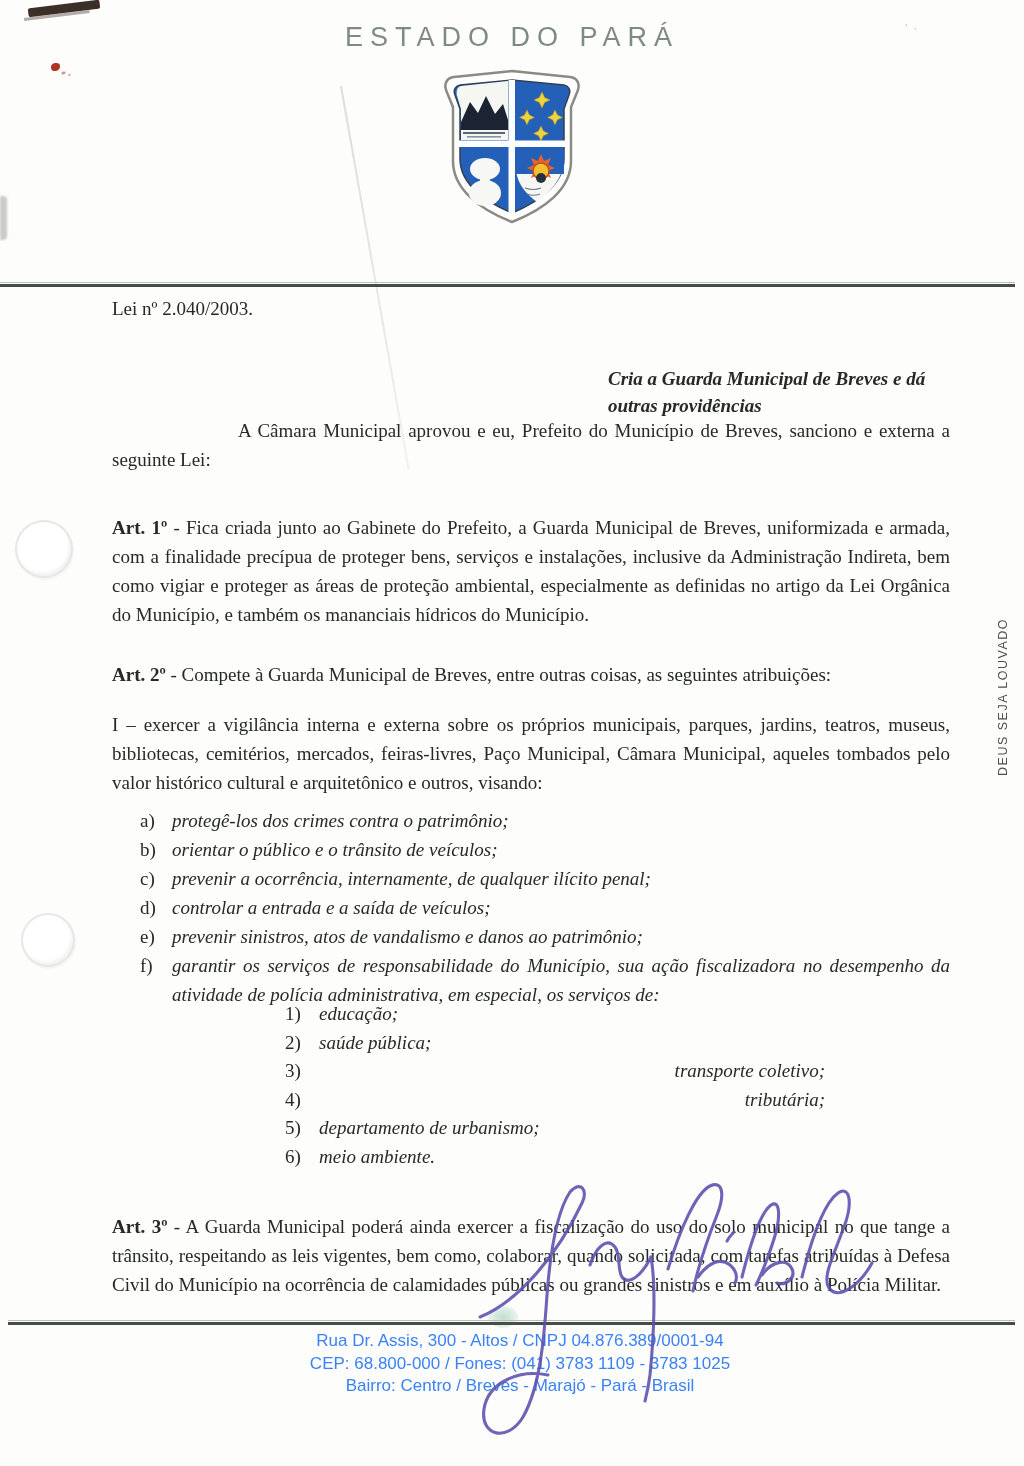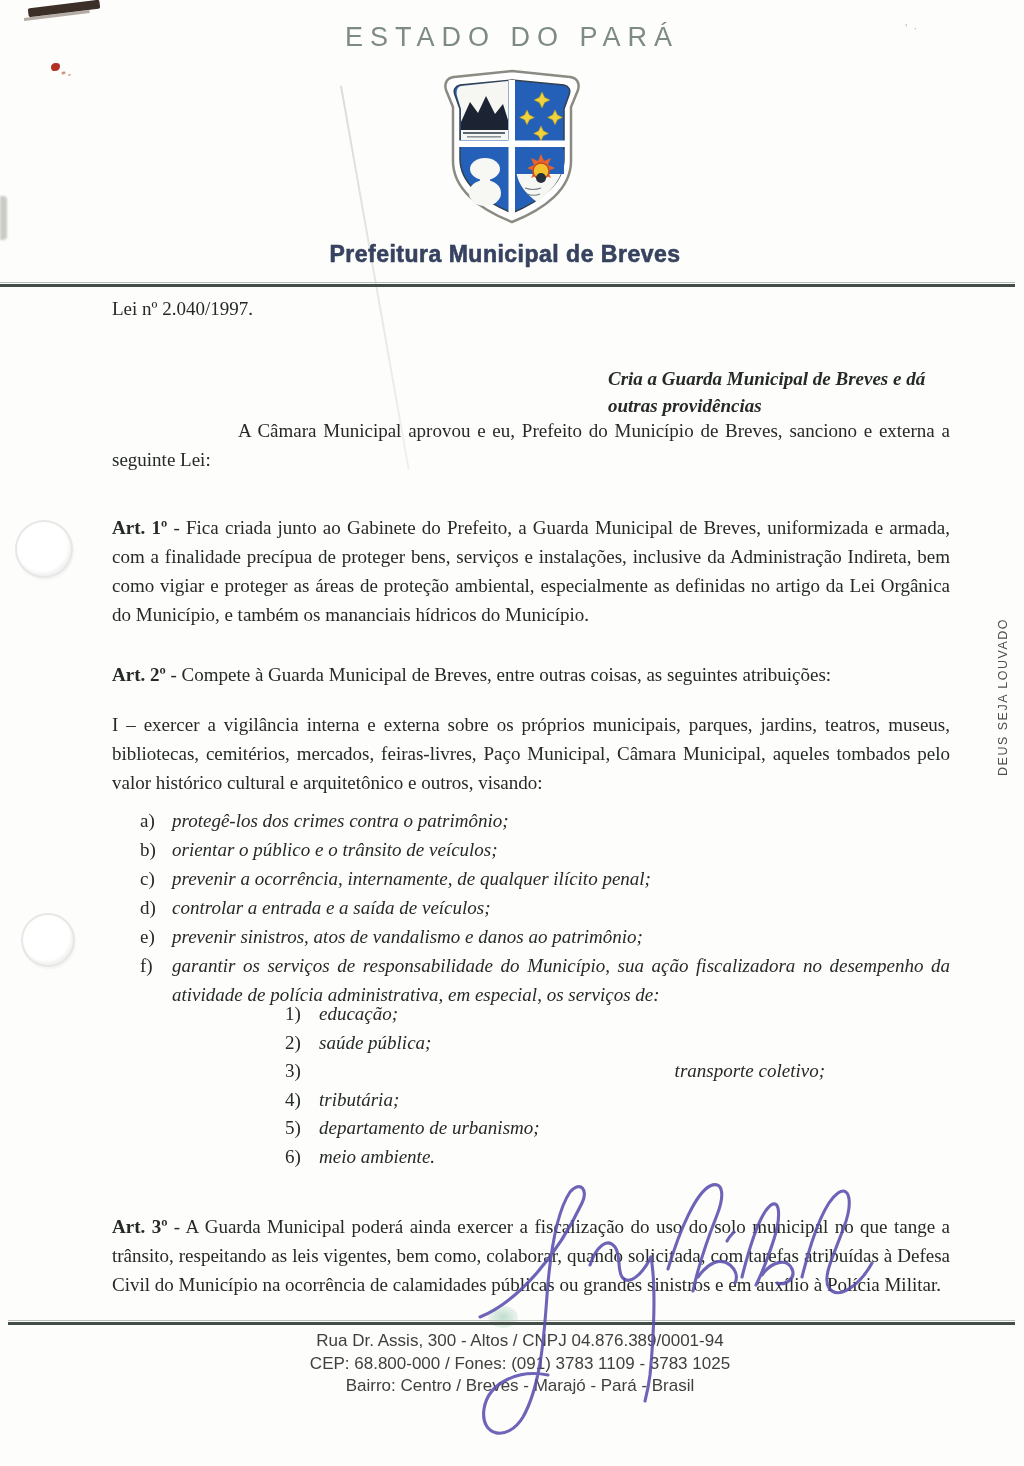--- a/index.html
+++ b/index.html
@@ -63,21 +63,21 @@
   .li-row .mk{flex:none;width:32px;padding-left:28px;box-sizing:content-box;}
   .num-list .li-row .mk{width:34px;padding-left:0;}
   .li-row .tx{flex:1;text-align:justify;font-style:italic;}
   .art3{top:1173px;margin-top:39px;}
   
   .footer{
     position:absolute;top:1330px;left:60px;width:920px;
     text-align:center;
     font-family:"Liberation Sans", sans-serif;
     font-size:17px;line-height:22.5px;
-    color:#404040;
+    color:#3b82f6;
   }
   
   .margin-note{
     position:absolute;top:697px;left:1003px;
     transform:translate(-50%,-50%) rotate(-90deg);
     white-space:nowrap;
     font-family:"Liberation Sans", sans-serif;
     font-size:12.5px;letter-spacing:1.5px;color:#4c4f4a;
   }
   
@@ -162,27 +162,26 @@
       </g>
       <circle cx="104" cy="105" r="8" fill="#f4c12e" stroke="#c44a1e" stroke-width="1.5"></circle>
       <circle cx="104" cy="112" r="5" fill="#24303e"></circle>
     </g>
     <path d="M88,122 q8,3 16,0 M90,128 q7,2.5 13,0" stroke="#707a84" stroke-width="1.2" fill="none"></path>
 
     <rect x="71.5" y="14" width="6.5" height="136" fill="#ffffff"></rect>
     <rect x="20" y="74.5" width="110" height="6.5" fill="#ffffff"></rect>
   </svg>
 
-  <div class="muni-title">Prefeitura Municipal de Breves</div>
 
   <div class="rule top"></div>
 
   <div class="content">
 
-    <div class="abs law-number">Lei nº 2.040/1997.</div>
+    <div class="abs law-number">Lei nº 2.040/2003.</div>
 
     <div class="abs epigraph">Cria a Guarda Municipal de Breves e dá outras providências</div>
 
     <div class="abs preamble">A Câmara Municipal aprovou e eu, Prefeito do Município de Breves, sanciono e externa a seguinte Lei:</div>
 
     <div class="abs article art1">
       <b>Art. 1º</b><span> - Fica criada junto ao Gabinete do Prefeito, a Guarda Municipal de Breves, uniformizada e armada, com a finalidade precípua de proteger bens, serviços e instalações, inclusive da Administração Indireta, bem como vigiar e proteger as áreas de proteção ambiental, especialmente as definidas no artigo da Lei Orgânica do Município, e também os mananciais hídricos do Município.</span>
     </div>
 
     <div class="abs article art2">
@@ -226,21 +225,21 @@
       <div class="li-row">
         <span class="mk">2)</span>
         <span class="tx" style="text-align:left">saúde pública;</span>
       </div>
       <div class="li-row">
         <span class="mk">3)</span>
         <span class="tx" style="text-align:right">transporte coletivo;</span>
       </div>
       <div class="li-row">
         <span class="mk">4)</span>
-        <span class="tx" style="text-align:left">tributária;</span>
+        <span class="tx" style="text-align:right">tributária;</span>
       </div>
       <div class="li-row">
         <span class="mk">5)</span>
         <span class="tx" style="text-align:left">departamento de urbanismo;</span>
       </div>
       <div class="li-row">
         <span class="mk">6)</span>
         <span class="tx" style="text-align:left">meio ambiente.</span>
       </div>
     </div>
@@ -248,21 +247,21 @@
     <div class="abs article art3">
       <b>Art. 3º</b><span> - A Guarda Municipal poderá ainda exercer a fiscalização do uso do solo municipal no que tange a trânsito, respeitando as leis vigentes, bem como, colaborar, quando solicitada, com tarefas atribuídas à Defesa Civil do Município na ocorrência de calamidades públicas ou grandes sinistros e em auxílio à Polícia Militar.</span>
     </div>
 
   </div>
 
   <div class="green-smudge"></div>
   <div class="rule bottom"></div>
   <div class="footer">
     <div>Rua Dr. Assis, 300 - Altos / CNPJ 04.876.389/0001-94</div>
-    <div>CEP: 68.800-000 / Fones: (091) 3783 1109 - 3783 1025</div>
+    <div>CEP: 68.800-000 / Fones: (041) 3783 1109 - 3783 1025</div>
     <div>Bairro: Centro / Breves - Marajó - Pará - Brasil</div>
   </div>
 
   <svg class="signature" viewBox="0 0 440 300">
     <g fill="none" stroke="#5a50ae" stroke-width="3.1" stroke-linecap="round" opacity="0.88">
 
       <path d="M40,152 C75,138 115,95 142,38 C148,25 141,15 130,27 C116,48 110,90 107,130 C104,175 100,222 83,252 C68,277 40,272 44,244 C48,218 78,204 108,210"></path>
 
       <path d="M150,100 C156,82 167,72 175,82 C181,90 177,104 182,112 C189,121 202,110 211,92"></path>
       <path d="M211,92 C216,120 214,170 210,210 C208,225 206,232 205,236"></path>

